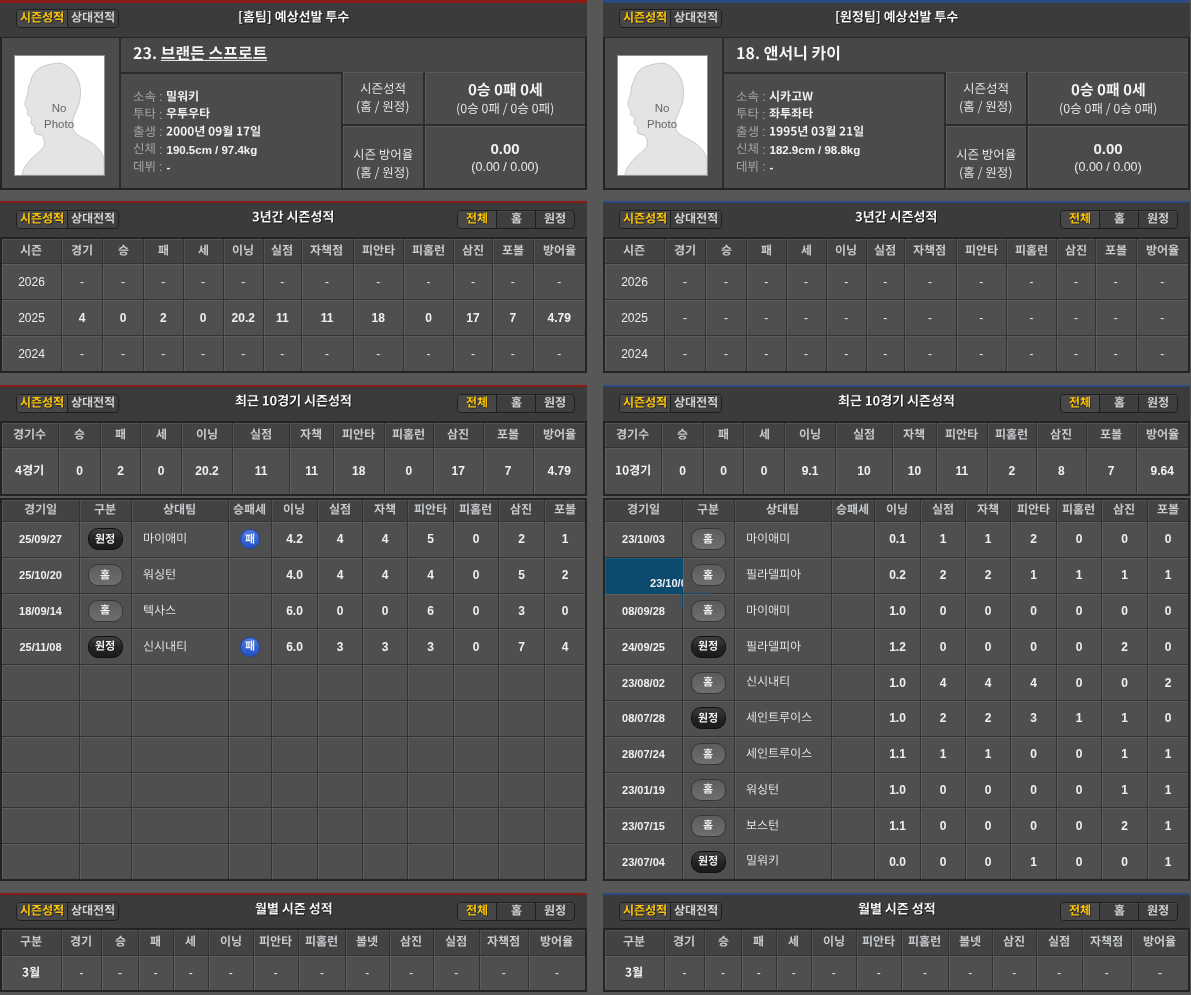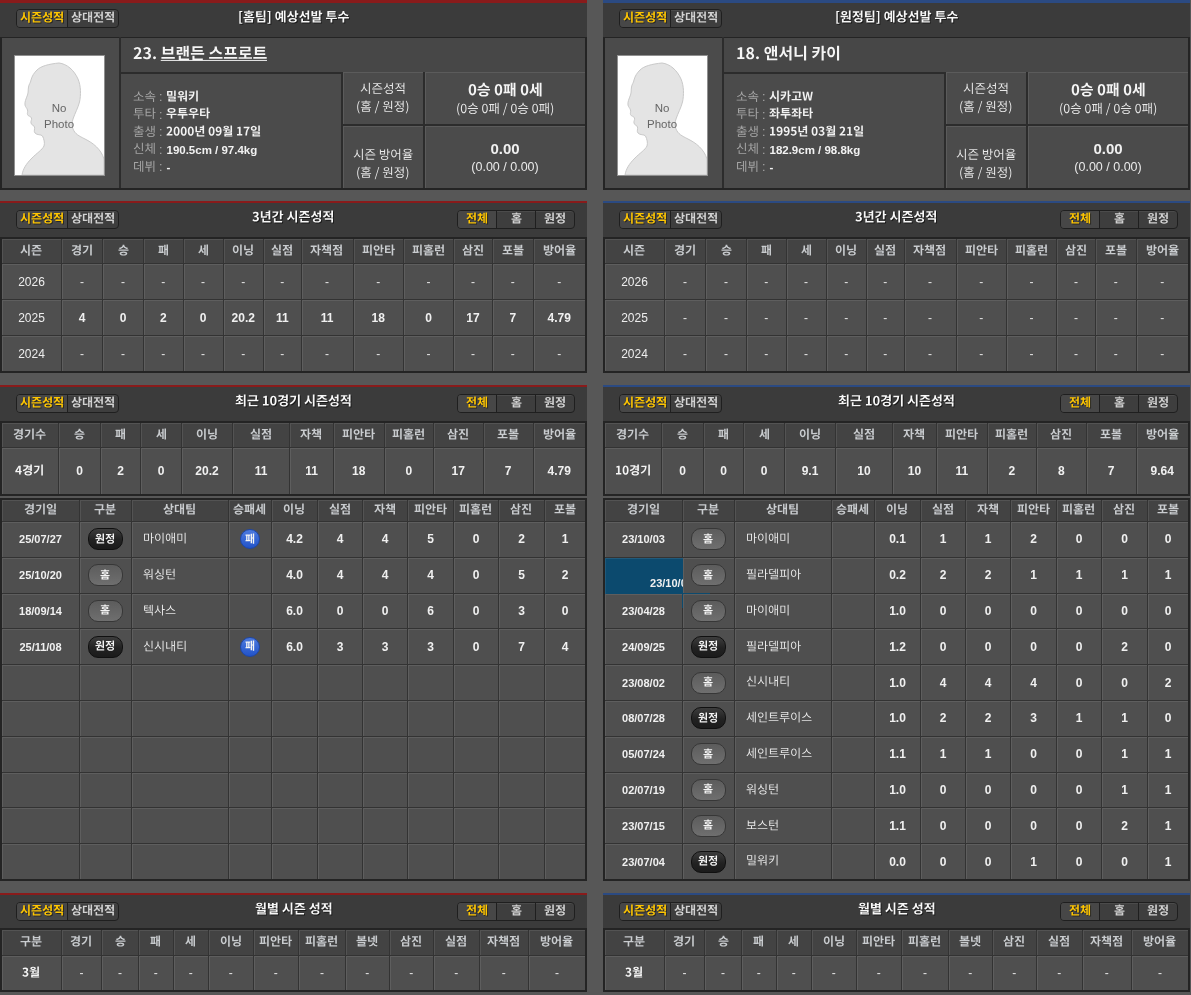--- a/index.html
+++ b/index.html
@@ -594,21 +594,21 @@
     <svg class="k kh" width="22.1" height="14.4" viewBox="0 -880 1840 1200">
       <use href="#g31"></use>
     </svg>
   </div>
 <div style="left:545.0px;top:500.0px;width:40.0px;height:21.0px;background:#434343;box-shadow:inset 1px 1px 0 rgba(255,255,255,.09);display:flex;align-items:center;justify-content:center;">
     <svg class="k kh" width="22.1" height="14.4" viewBox="0 -880 1840 1200">
       <use href="#g32"></use>
     </svg>
   </div>
 <div style="left:2.0px;top:522.0px;width:77.0px;height:34.8px;background:#4f4f4f;box-shadow:inset 1px 1px 0 rgba(255,255,255,.09);display:flex;align-items:center;justify-content:center;">
-    <span class="nd">25/07/27</span>
+    <span class="nd">25/09/27</span>
   </div>
 <div style="left:80.0px;top:522.0px;width:51.0px;height:34.8px;background:#4f4f4f;box-shadow:inset 1px 1px 0 rgba(255,255,255,.09);display:flex;align-items:center;justify-content:center;">
     <span class="bd bk">
       <svg class="k kw" width="20.2" height="13.2" viewBox="0 -880 1840 1200">
         <use href="#g20"></use>
       </svg>
     </span>
   </div>
 <div style="left:132.0px;top:522.0px;width:96.0px;height:34.8px;background:#4f4f4f;box-shadow:inset 1px 1px 0 rgba(255,255,255,.09);display:flex;align-items:center;justify-content:center;">
     <div style="width:100%;display:flex;align-items:center;padding-left:11px;box-sizing:border-box">
@@ -1558,21 +1558,21 @@
 <div style="left:1057.0px;top:557.8px;width:44.0px;height:34.8px;background:#4f4f4f;box-shadow:inset 1px 1px 0 rgba(255,255,255,.09);display:flex;align-items:center;justify-content:center;">
     <span class="n">1</span>
   </div>
 <div style="left:1102.0px;top:557.8px;width:45.0px;height:34.8px;background:#4f4f4f;box-shadow:inset 1px 1px 0 rgba(255,255,255,.09);display:flex;align-items:center;justify-content:center;">
     <span class="n">1</span>
   </div>
 <div style="left:1148.0px;top:557.8px;width:40.0px;height:34.8px;background:#4f4f4f;box-shadow:inset 1px 1px 0 rgba(255,255,255,.09);display:flex;align-items:center;justify-content:center;">
     <span class="n">1</span>
   </div>
 <div style="left:605.0px;top:593.6px;width:77.0px;height:34.8px;background:#4f4f4f;box-shadow:inset 1px 1px 0 rgba(255,255,255,.09);display:flex;align-items:center;justify-content:center;">
-    <span class="nd">23/04/28</span>
+    <span class="nd">08/09/28</span>
   </div>
 <div style="left:683.0px;top:593.6px;width:51.0px;height:34.8px;background:#4f4f4f;box-shadow:inset 1px 1px 0 rgba(255,255,255,.09);display:flex;align-items:center;justify-content:center;">
     <span class="bd wh">
       <svg class="k kw" width="10.1" height="13.2" viewBox="0 -880 920 1200">
         <use href="#g19"></use>
       </svg>
     </span>
   </div>
 <div style="left:735.0px;top:593.6px;width:96.0px;height:34.8px;background:#4f4f4f;box-shadow:inset 1px 1px 0 rgba(255,255,255,.09);display:flex;align-items:center;justify-content:center;">
     <div style="width:100%;display:flex;align-items:center;padding-left:11px;box-sizing:border-box">
@@ -1714,21 +1714,21 @@
 <div style="left:1057.0px;top:701.0px;width:44.0px;height:34.8px;background:#4f4f4f;box-shadow:inset 1px 1px 0 rgba(255,255,255,.09);display:flex;align-items:center;justify-content:center;">
     <span class="n">1</span>
   </div>
 <div style="left:1102.0px;top:701.0px;width:45.0px;height:34.8px;background:#4f4f4f;box-shadow:inset 1px 1px 0 rgba(255,255,255,.09);display:flex;align-items:center;justify-content:center;">
     <span class="n">1</span>
   </div>
 <div style="left:1148.0px;top:701.0px;width:40.0px;height:34.8px;background:#4f4f4f;box-shadow:inset 1px 1px 0 rgba(255,255,255,.09);display:flex;align-items:center;justify-content:center;">
     <span class="n">0</span>
   </div>
 <div style="left:605.0px;top:736.8px;width:77.0px;height:34.8px;background:#4f4f4f;box-shadow:inset 1px 1px 0 rgba(255,255,255,.09);display:flex;align-items:center;justify-content:center;">
-    <span class="nd">05/07/24</span>
+    <span class="nd">28/07/24</span>
   </div>
 <div style="left:683.0px;top:736.8px;width:51.0px;height:34.8px;background:#4f4f4f;box-shadow:inset 1px 1px 0 rgba(255,255,255,.09);display:flex;align-items:center;justify-content:center;">
     <span class="bd wh">
       <svg class="k kw" width="10.1" height="13.2" viewBox="0 -880 920 1200">
         <use href="#g19"></use>
       </svg>
     </span>
   </div>
 <div style="left:735.0px;top:736.8px;width:96.0px;height:34.8px;background:#4f4f4f;box-shadow:inset 1px 1px 0 rgba(255,255,255,.09);display:flex;align-items:center;justify-content:center;">
     <div style="width:100%;display:flex;align-items:center;padding-left:11px;box-sizing:border-box">
@@ -1753,21 +1753,21 @@
 <div style="left:1057.0px;top:736.8px;width:44.0px;height:34.8px;background:#4f4f4f;box-shadow:inset 1px 1px 0 rgba(255,255,255,.09);display:flex;align-items:center;justify-content:center;">
     <span class="n">0</span>
   </div>
 <div style="left:1102.0px;top:736.8px;width:45.0px;height:34.8px;background:#4f4f4f;box-shadow:inset 1px 1px 0 rgba(255,255,255,.09);display:flex;align-items:center;justify-content:center;">
     <span class="n">1</span>
   </div>
 <div style="left:1148.0px;top:736.8px;width:40.0px;height:34.8px;background:#4f4f4f;box-shadow:inset 1px 1px 0 rgba(255,255,255,.09);display:flex;align-items:center;justify-content:center;">
     <span class="n">1</span>
   </div>
 <div style="left:605.0px;top:772.6px;width:77.0px;height:34.8px;background:#4f4f4f;box-shadow:inset 1px 1px 0 rgba(255,255,255,.09);display:flex;align-items:center;justify-content:center;">
-    <span class="nd">02/07/19</span>
+    <span class="nd">23/01/19</span>
   </div>
 <div style="left:683.0px;top:772.6px;width:51.0px;height:34.8px;background:#4f4f4f;box-shadow:inset 1px 1px 0 rgba(255,255,255,.09);display:flex;align-items:center;justify-content:center;">
     <span class="bd wh">
       <svg class="k kw" width="10.1" height="13.2" viewBox="0 -880 920 1200">
         <use href="#g19"></use>
       </svg>
     </span>
   </div>
 <div style="left:735.0px;top:772.6px;width:96.0px;height:34.8px;background:#4f4f4f;box-shadow:inset 1px 1px 0 rgba(255,255,255,.09);display:flex;align-items:center;justify-content:center;">
     <div style="width:100%;display:flex;align-items:center;padding-left:11px;box-sizing:border-box">

